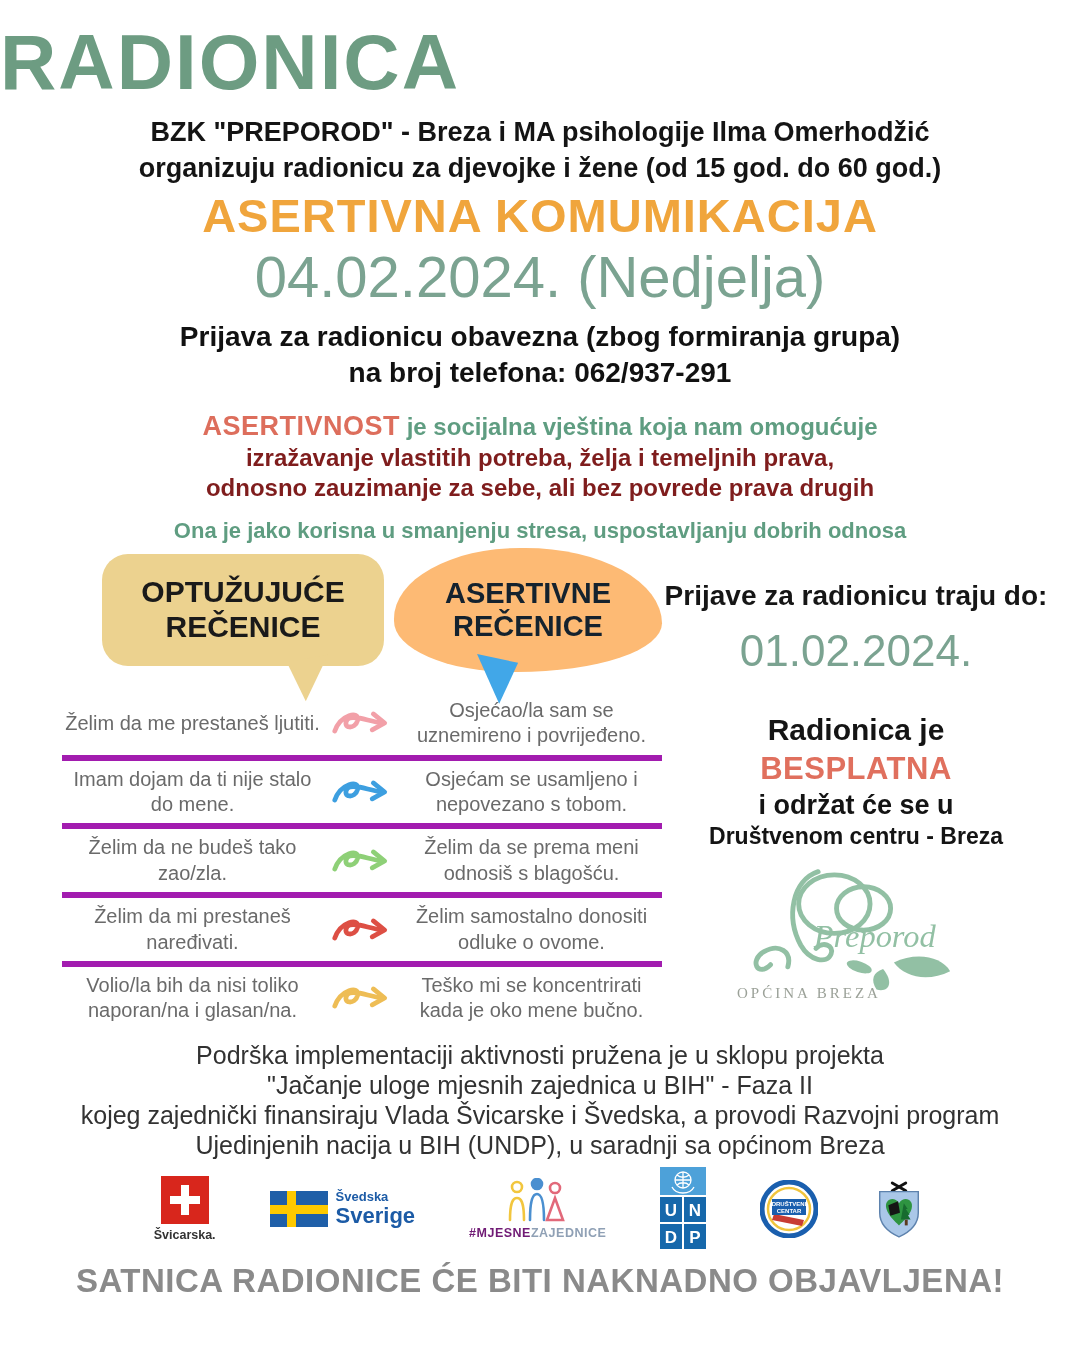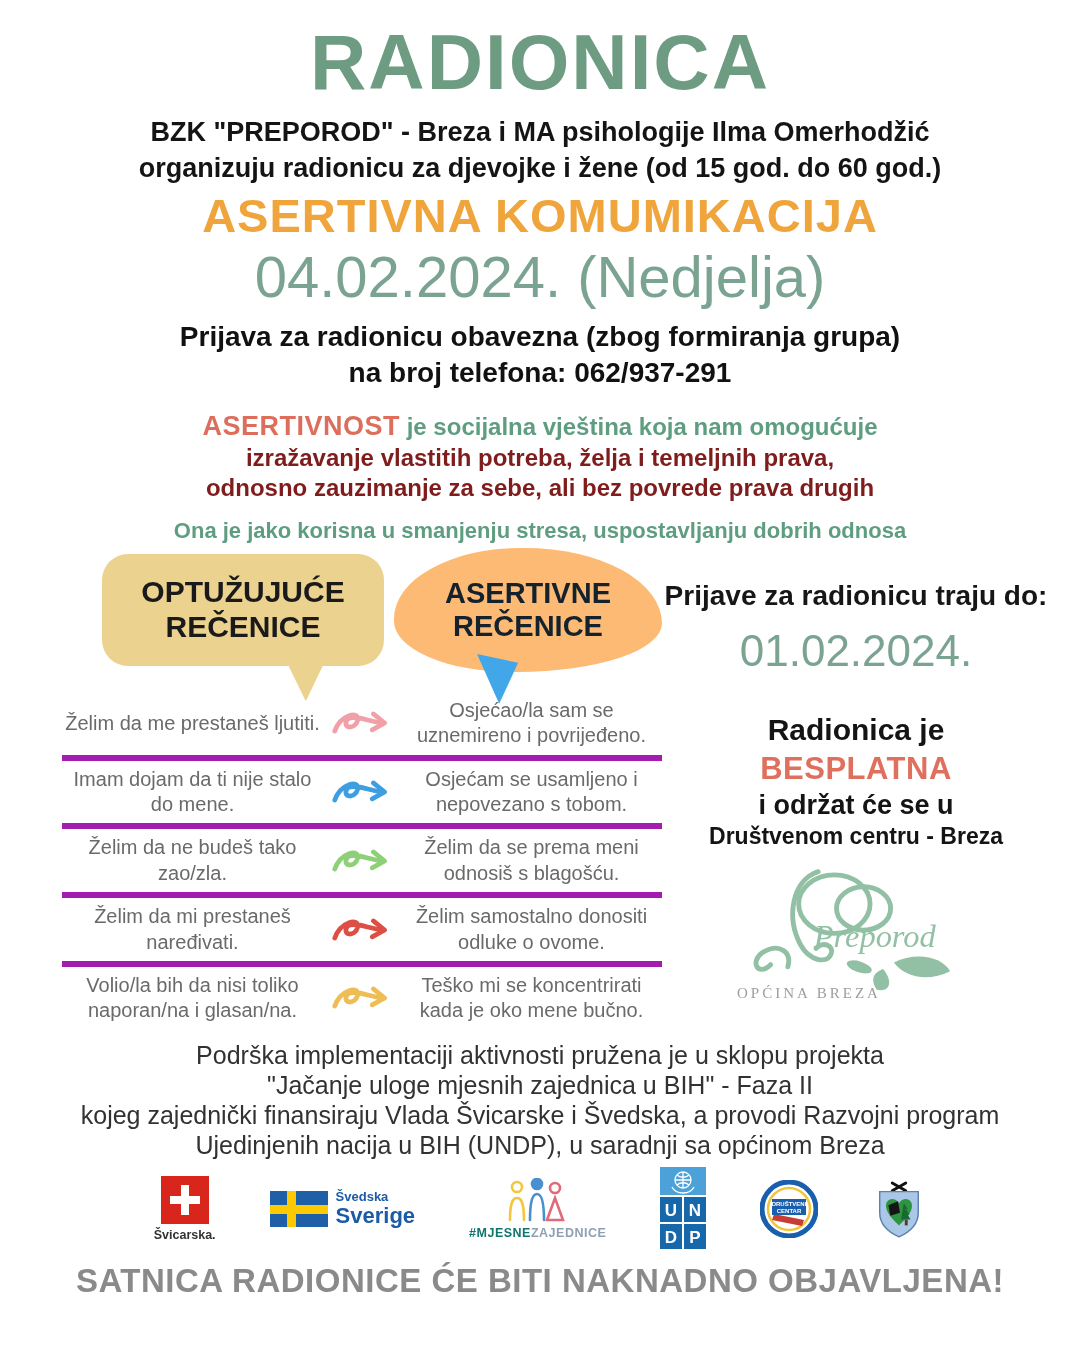--- a/index.html
+++ b/index.html
@@ -1,21 +1,21 @@
 <!DOCTYPE html>
 <html><head>
 <meta charset="utf-8">
 <style>
   html,body{margin:0;padding:0;background:#ffffff;}
   .poster{
     position:relative;width:1080px;height:1350px;background:#ffffff;
     overflow:hidden;font-family:"Liberation Sans",sans-serif;color:#161616;
   }
   .title{margin-top:22px;font-size:78px;line-height:1.04;font-weight:800;
-    color:#6d9c82;letter-spacing:2px;text-align:center;}
+    color:#6d9c82;letter-spacing:2px;}
   .intro{margin-top:12px;font-size:27px;line-height:1.32;font-weight:700;
     color:#141414;text-align:center;}
   .headline{margin-top:4px;font-size:47px;line-height:1.1;font-weight:800;
     color:#f0a53c;letter-spacing:1px;text-align:center;}
   .date-line{font-size:58px;line-height:1.22;font-weight:300;color:#7ba391;text-align:center;}
   .register{margin-top:6px;font-size:28px;line-height:1.3;font-weight:700;color:#111;text-align:center;}
   .definition{margin-top:18px;text-align:center;line-height:1.25;}
   .def-l1{font-size:24px;font-weight:700;color:#5f9d81;}
   .def-term{font-size:27px;font-weight:800;color:#dd6e5c;letter-spacing:.5px;}
   .def-l23{font-size:24px;font-weight:700;color:#7f1d1d;}
@@ -68,21 +68,21 @@
   .swiss-flag .h{position:absolute;left:9px;top:20px;width:30px;height:8px;background:#fff;}
   .swiss-label{margin-top:4px;font-size:12.5px;font-weight:700;color:#333;}
   .sweden{flex-direction:row;gap:8px;align-items:center;}
   .sweden-flag{position:relative;width:58px;height:36px;background:#1f5fa8;}
   .sweden-flag .v{position:absolute;left:17px;top:0;width:9px;height:36px;background:#fdc900;}
   .sweden-flag .h{position:absolute;left:0;top:14px;width:58px;height:9px;background:#fdc900;}
   .sweden-text{text-align:left;color:#1c5ba6;line-height:1.05;}
   .sweden-small{font-size:13px;font-weight:700;}
   .sweden-big{font-size:22px;font-weight:700;}
   .mjesne-word{margin-top:2px;font-size:12.5px;letter-spacing:.5px;}
-  .mjesne-hash{color:#0f766e;font-weight:800;}
+  .mjesne-hash{color:#701a75;font-weight:800;}
   .mjesne-rest{color:#8fa0b5;font-weight:600;}
 
   .footer{margin-top:14px;text-align:center;font-size:33px;font-weight:800;
     color:#8a8a8a;letter-spacing:.5px;}
 </style>
 </head>
 <body>
 
 <div class="poster">
 

